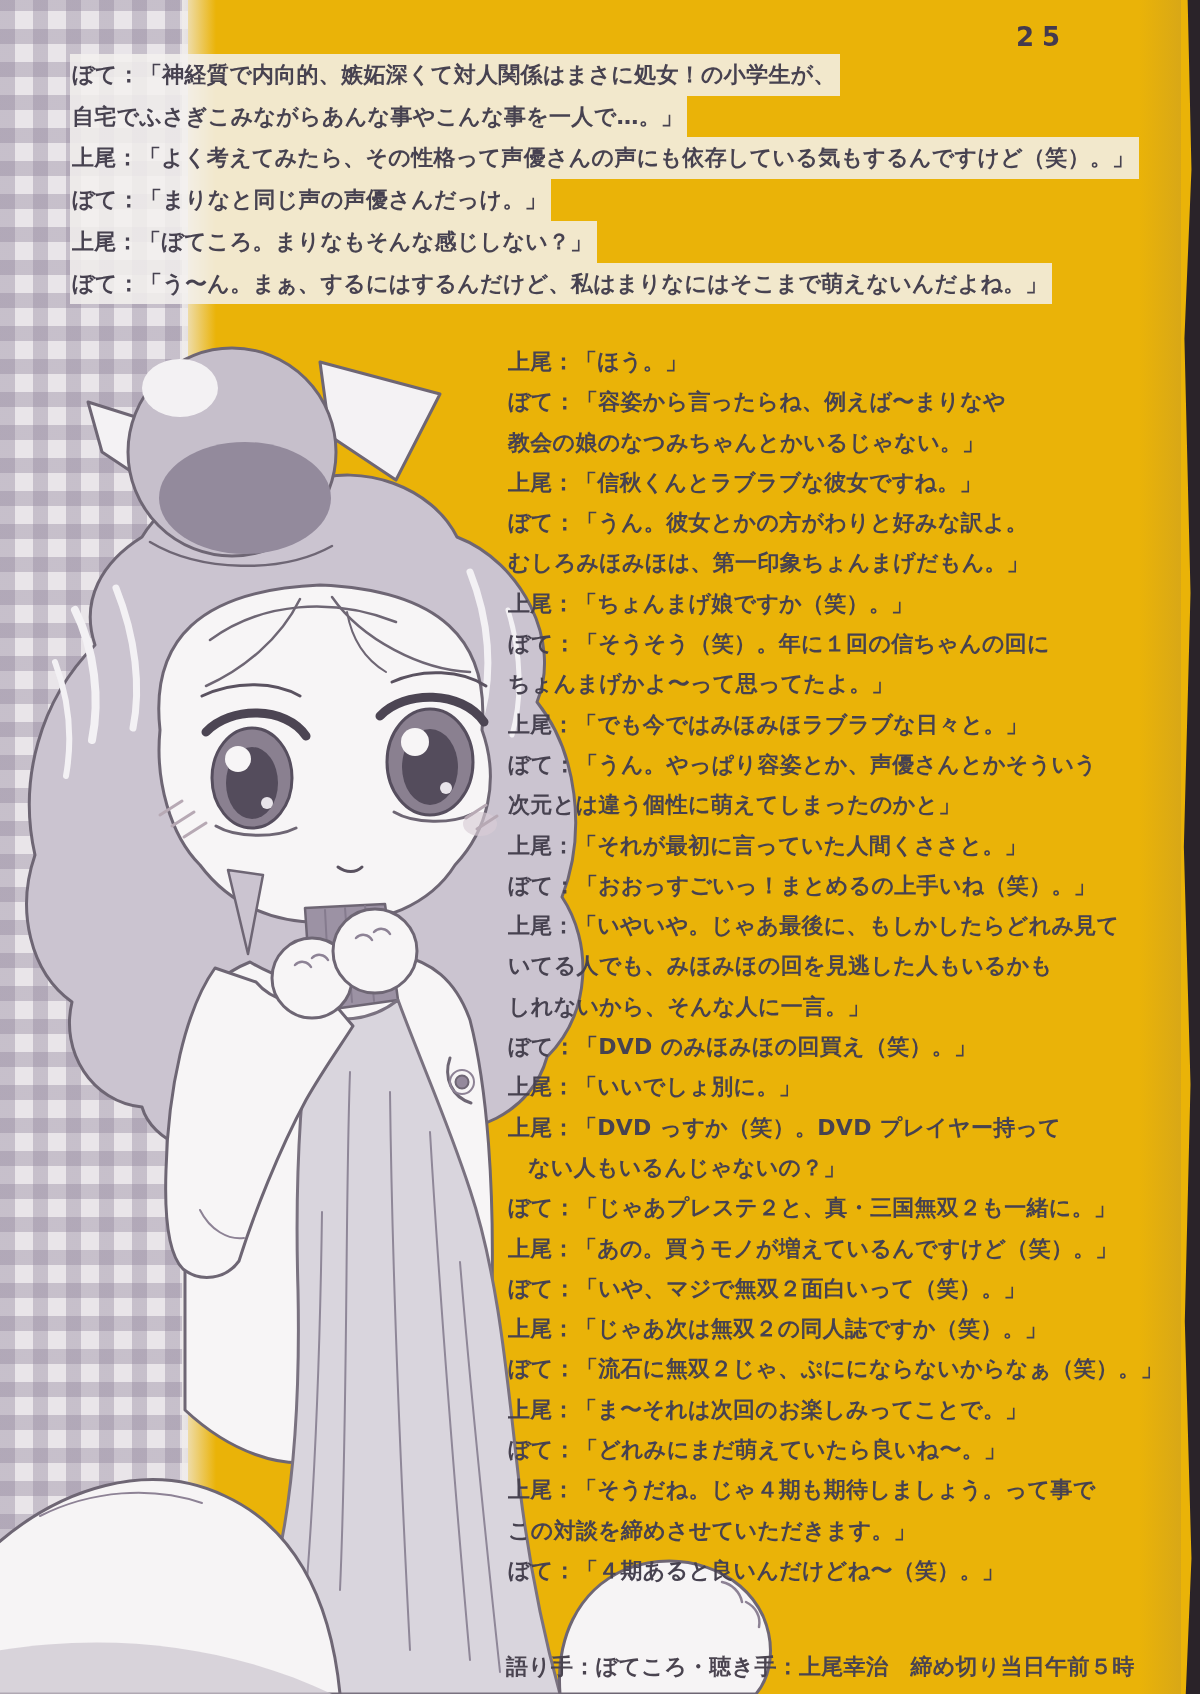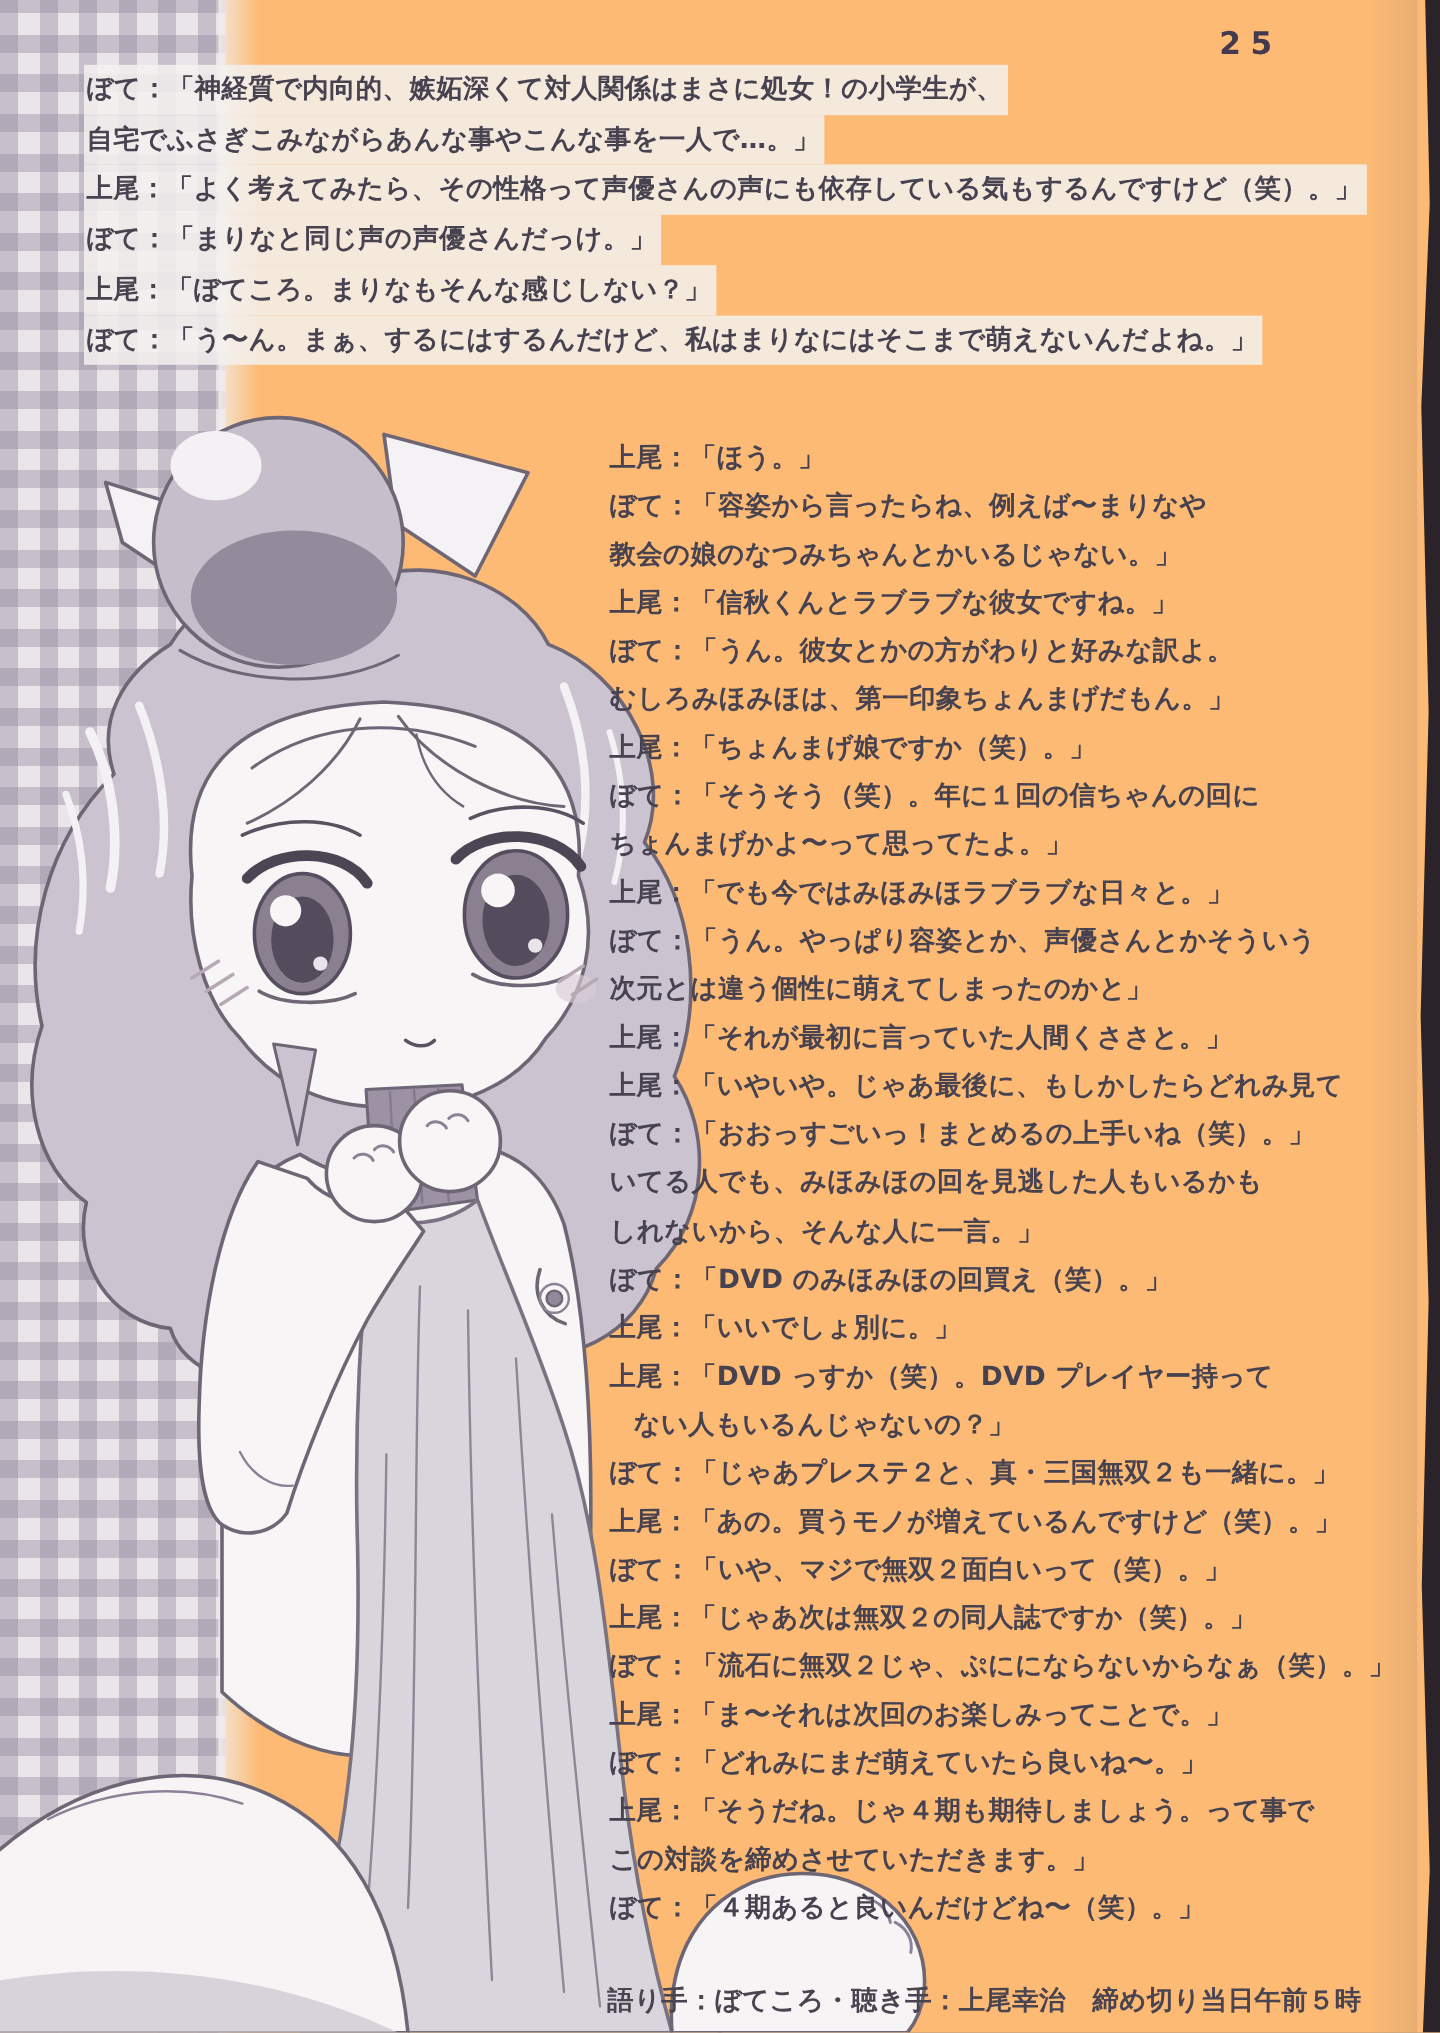--- a/index.html
+++ b/index.html
@@ -1,20 +1,20 @@
 <!DOCTYPE html>
 <html><head>
 <meta charset="utf-8">
 <style>
   html,body{margin:0;padding:0;}
   body{background:#888;}
   .page{
     position:relative;
     width:1200px;height:1694px;
-    background:#fdba74;
+    background:#eab308;
     overflow:hidden;
     font-family:"DejaVu Sans", sans-serif;
     color:#474250;
   }
   
   .checker{
     position:absolute;left:0;top:0;width:188px;height:100%;
     background-color:#e9e5e9;
     background-image:
       repeating-linear-gradient(90deg, rgba(143,131,154,.38) 0 15px, rgba(143,131,154,0) 15px 33px),
@@ -39,21 +39,21 @@
   }
   .page-number{
     position:absolute;left:1016px;top:22px;
     font-size:26px;font-weight:600;letter-spacing:8px;color:#443a4e;
     z-index:3;
   }
   .dlg{position:absolute;z-index:3;font-size:22px;font-weight:600;letter-spacing:.3px;}
   .dlg .line{white-space:nowrap;}
   .dlg-top{left:70px;top:54px;line-height:41.7px;}
   .dlg-top .line{width:max-content;background:rgba(243,241,239,.85);padding:0 4px 0 2px;}
-  .dlg-right{left:508px;top:362px;line-height:40.3px;}
+  .dlg-right{left:508px;top:342px;line-height:40.3px;}
   .dlg-right .indent{margin-left:20px;}
   .footer-line{
     position:absolute;left:506px;top:1652px;z-index:3;
     font-size:22px;font-weight:600;letter-spacing:.3px;white-space:nowrap;color:#4a4450;text-align:center;
   }
   .art{position:absolute;left:0;top:310px;width:820px;height:1384px;z-index:1;}
 </style>
 </head>
 <body>
 
@@ -179,22 +179,22 @@
     <div class="line">上尾：「信秋くんとラブラブな彼女ですね。」</div>
     <div class="line">ぼて：「うん。彼女とかの方がわりと好みな訳よ。</div>
     <div class="line">むしろみほみほは、第一印象ちょんまげだもん。」</div>
     <div class="line">上尾：「ちょんまげ娘ですか（笑）。」</div>
     <div class="line">ぼて：「そうそう（笑）。年に１回の信ちゃんの回に</div>
     <div class="line">ちょんまげかよ〜って思ってたよ。」</div>
     <div class="line">上尾：「でも今ではみほみほラブラブな日々と。」</div>
     <div class="line">ぼて：「うん。やっぱり容姿とか、声優さんとかそういう</div>
     <div class="line">次元とは違う個性に萌えてしまったのかと」</div>
     <div class="line">上尾：「それが最初に言っていた人間くささと。」</div>
+    <div class="line">ぼて：「おおっすごいっ！まとめるの上手いね（笑）。」</div>
     <div class="line">上尾：「いやいや。じゃあ最後に、もしかしたらどれみ見て</div>
-    <div class="line">ぼて：「おおっすごいっ！まとめるの上手いね（笑）。」</div>
     <div class="line">いてる人でも、みほみほの回を見逃した人もいるかも</div>
     <div class="line">しれないから、そんな人に一言。」</div>
     <div class="line">ぼて：「DVD のみほみほの回買え（笑）。」</div>
     <div class="line">上尾：「いいでしょ別に。」</div>
     <div class="line">上尾：「DVD っすか（笑）。DVD プレイヤー持って</div>
     <div class="line indent">ない人もいるんじゃないの？」</div>
     <div class="line">ぼて：「じゃあプレステ２と、真・三国無双２も一緒に。」</div>
     <div class="line">上尾：「あの。買うモノが増えているんですけど（笑）。」</div>
     <div class="line">ぼて：「いや、マジで無双２面白いって（笑）。」</div>
     <div class="line">上尾：「じゃあ次は無双２の同人誌ですか（笑）。」</div>

